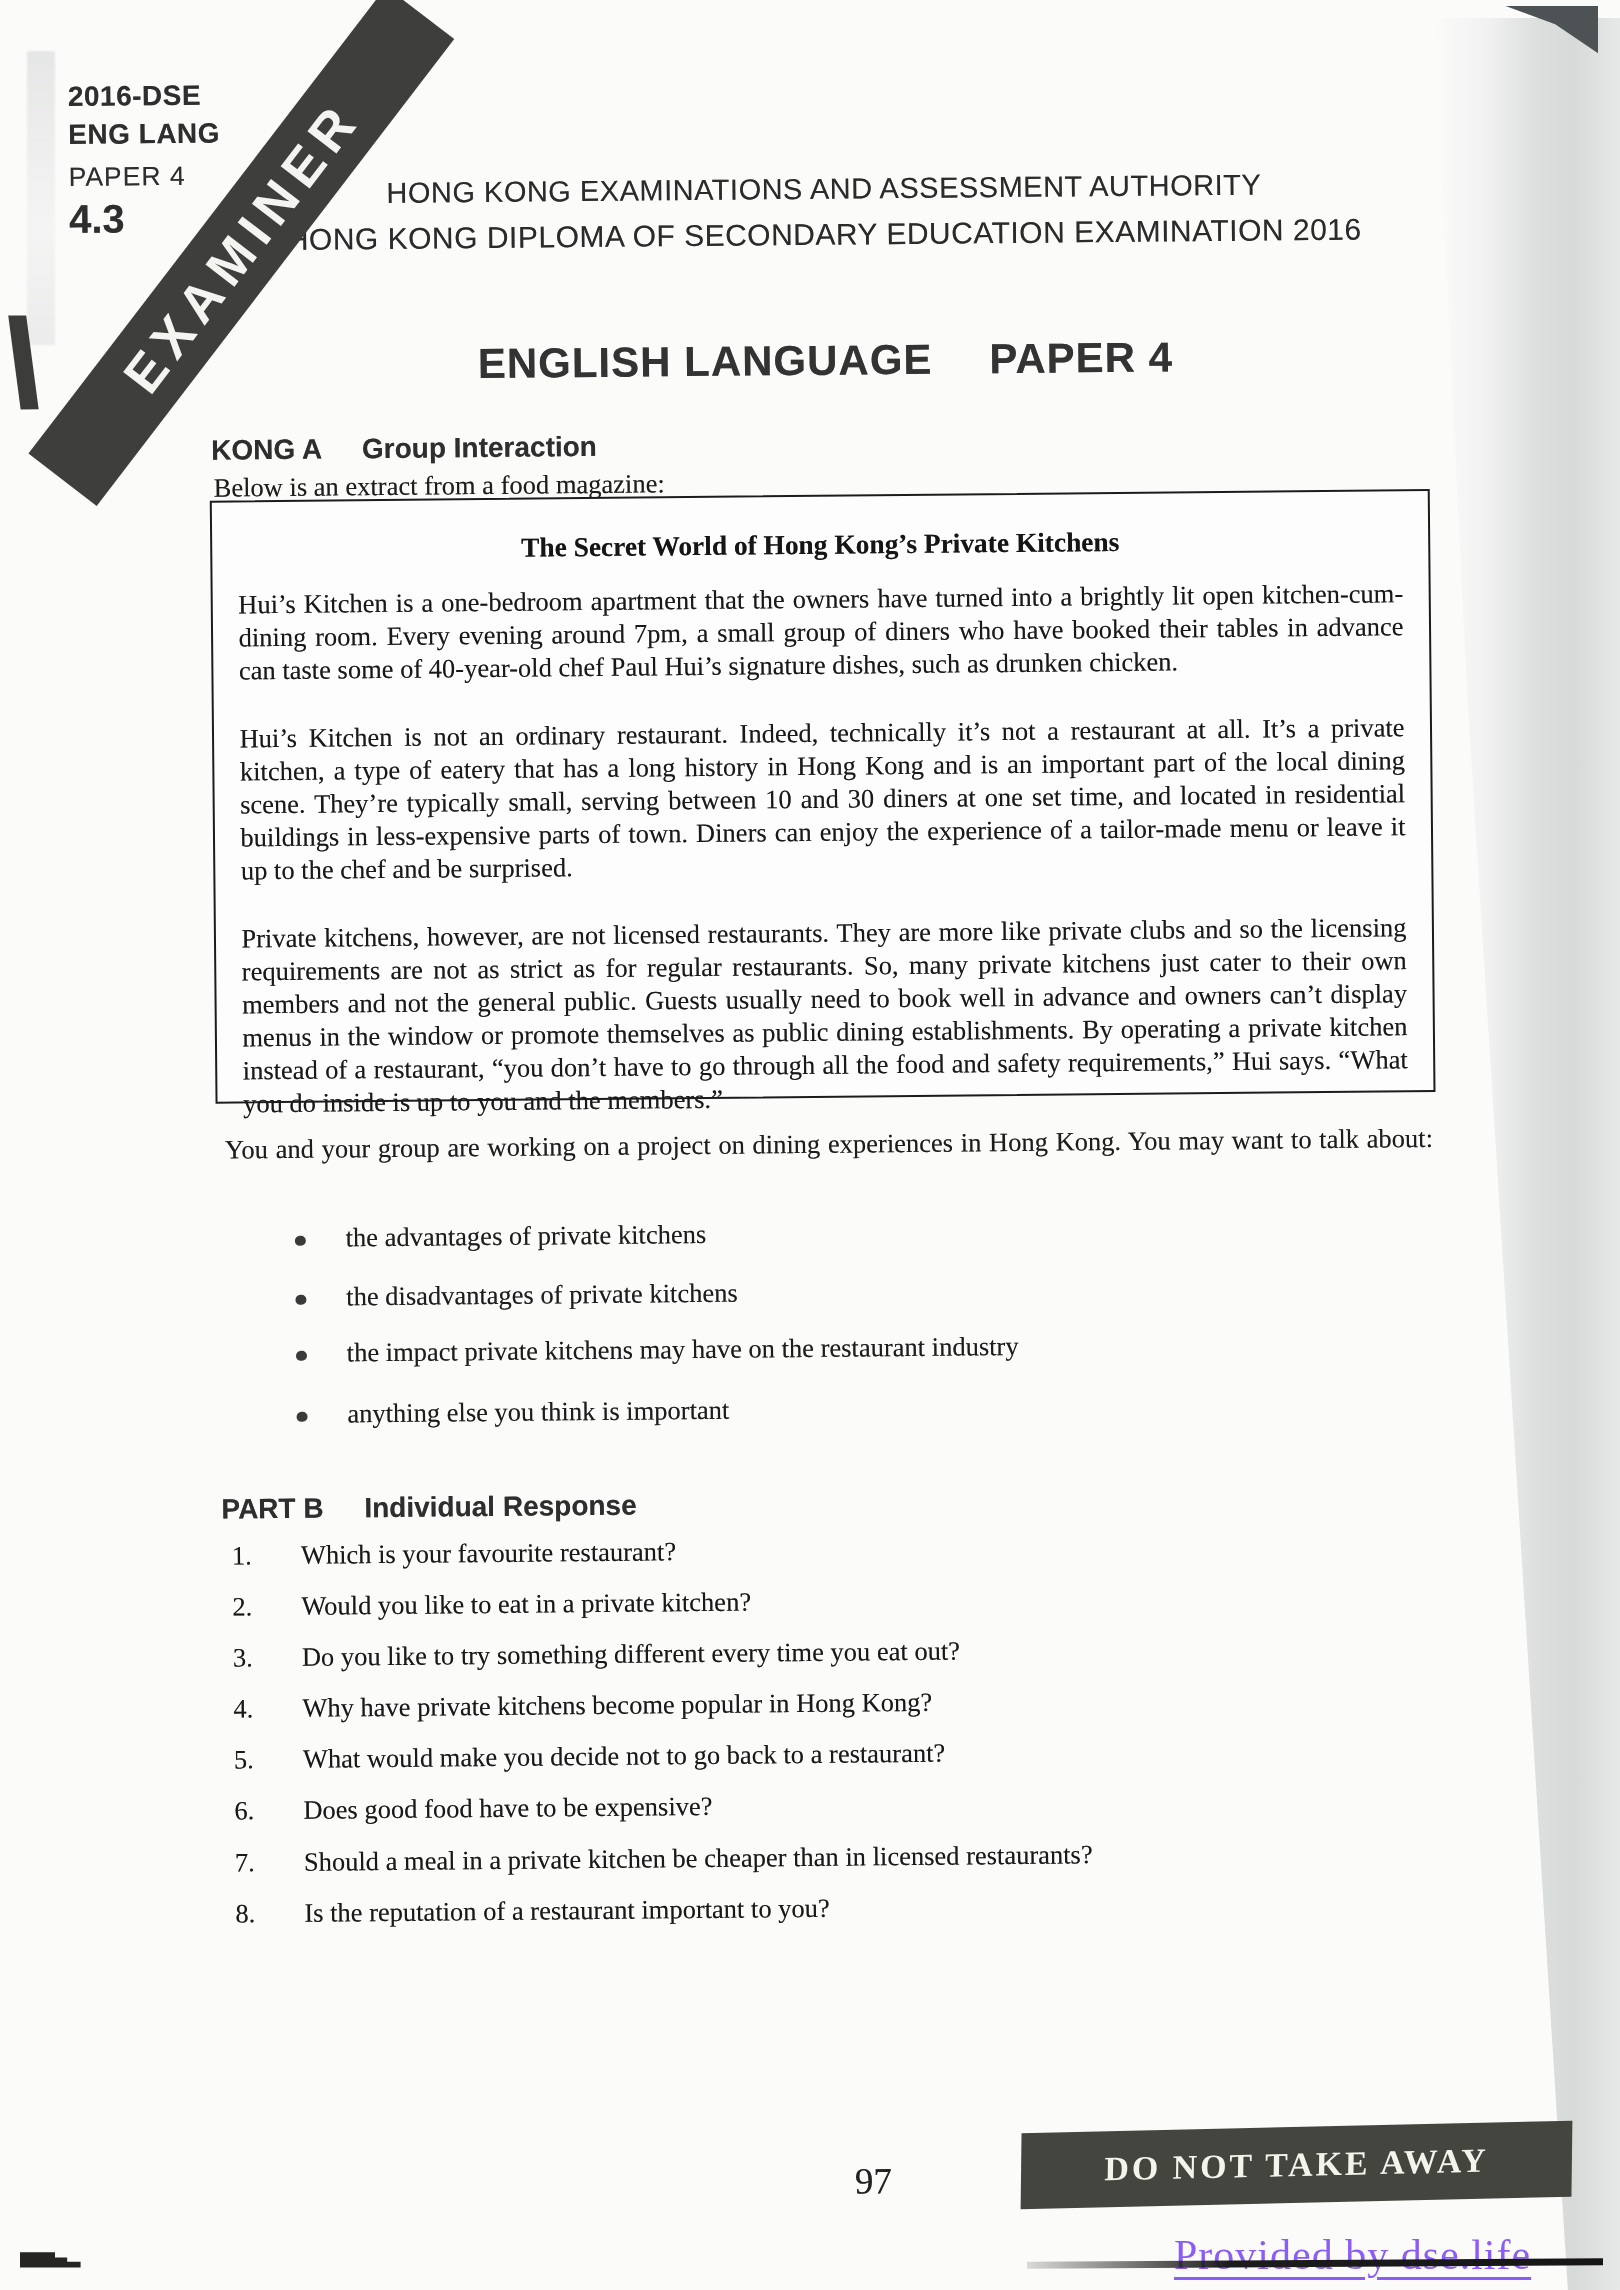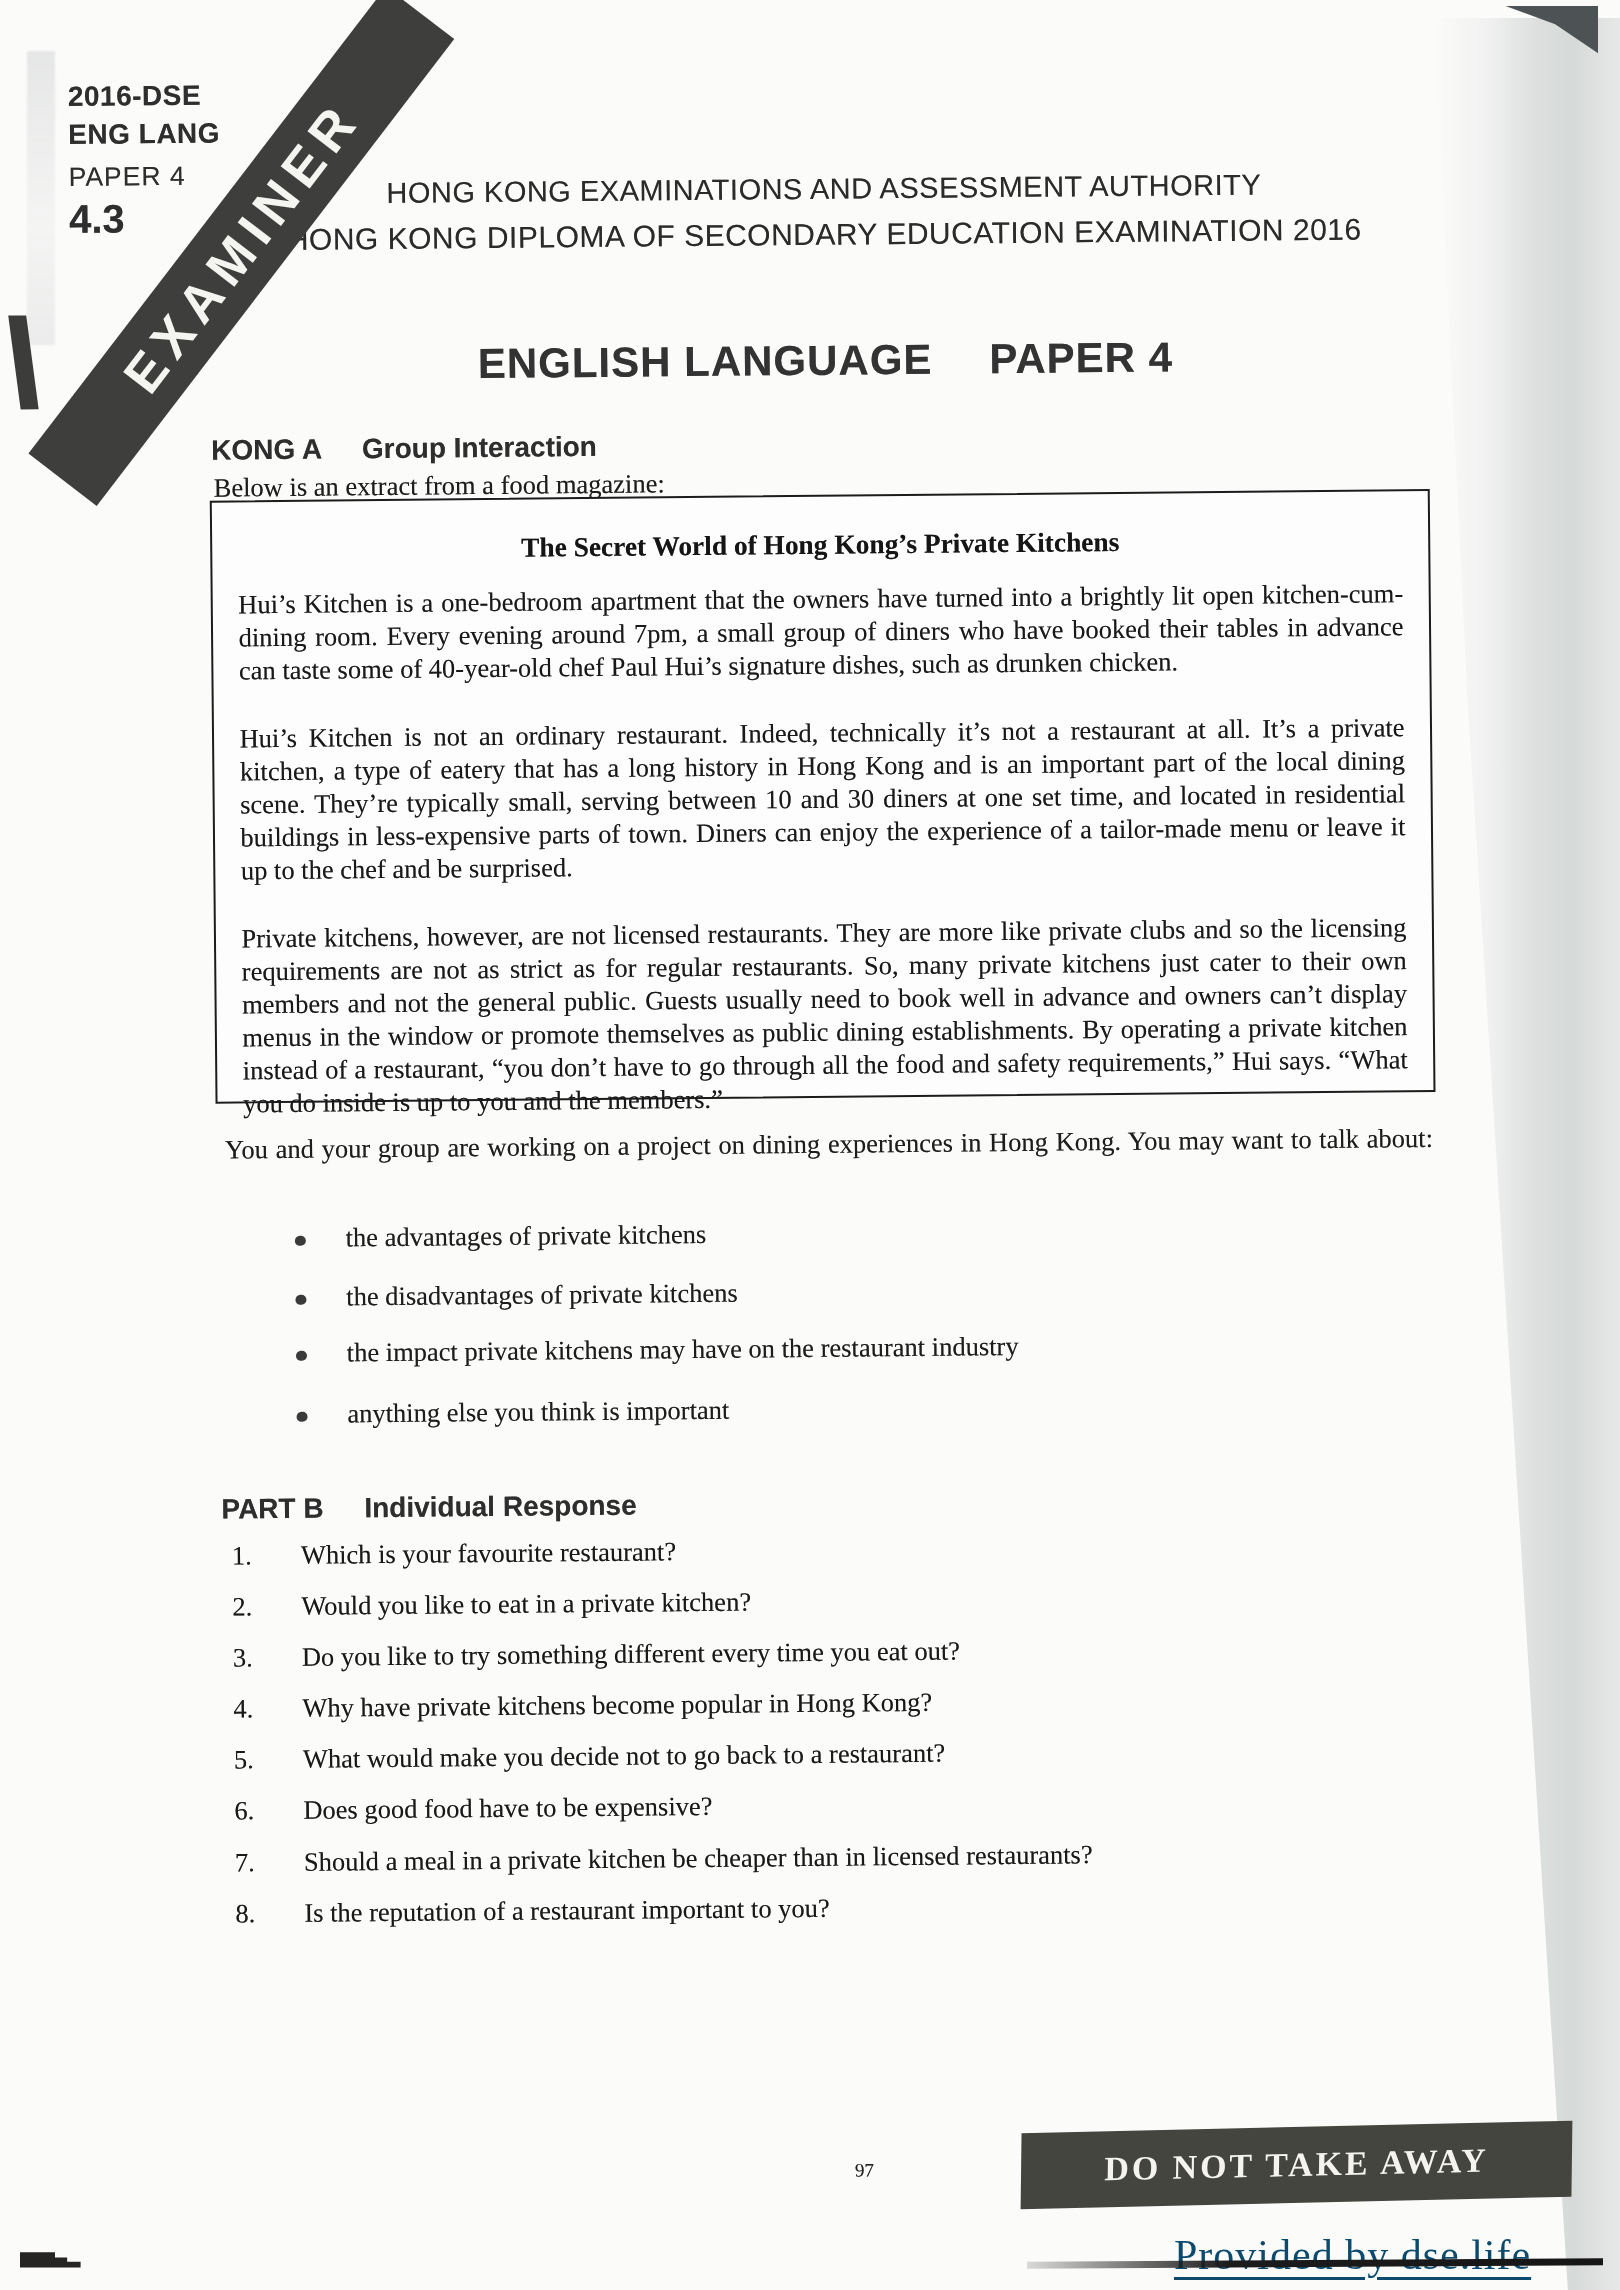--- a/index.html
+++ b/index.html
@@ -113,37 +113,37 @@
   #bullet-0{top:1218px;}
   #bullet-1{top:1277px;}
   #bullet-2{top:1333px;}
   #bullet-3{top:1394px;}
 
   .question{position:absolute;left:228px;font-size:26.5px;color:#191919;}
   .question .num{display:inline-block;width:69px;}
   #q-0{top:1535px;} #q-1{top:1586px;} #q-2{top:1637px;} #q-3{top:1688px;}
   #q-4{top:1739px;} #q-5{top:1790px;} #q-6{top:1842px;} #q-7{top:1893px;}
 
-  .page-number{position:absolute;left:845px;top:2160px;font-size:19px;color:#222;}
+  .page-number{position:absolute;left:845px;top:2160px;font-size:37px;color:#222;}
 
   .notice-banner{
     position:absolute;left:1021px;top:2127px;width:551px;height:76px;
     background:#45453f;
     transform:rotate(-1.3deg) skewX(-2deg);
     display:flex;align-items:center;justify-content:center;
     z-index:3;
   }
   .notice-banner span{
     color:#f4f4ec;font-weight:bold;font-size:34px;letter-spacing:2.9px;
     font-family:"Liberation Serif",serif;
   }
 
   .watermark{
     position:absolute;left:1174px;top:2231px;
-    font-size:42px;color:#0c4a6e;
+    font-size:42px;color:#8b5cf6;
     text-decoration:underline;
     text-decoration-thickness:2.9px;
     text-underline-offset:7.8px;
     z-index:5;
     letter-spacing:1px;
   }
 
   .txt{text-shadow:0 0 0.6px rgba(45,45,45,0.55);}
 </style>
 </head>

